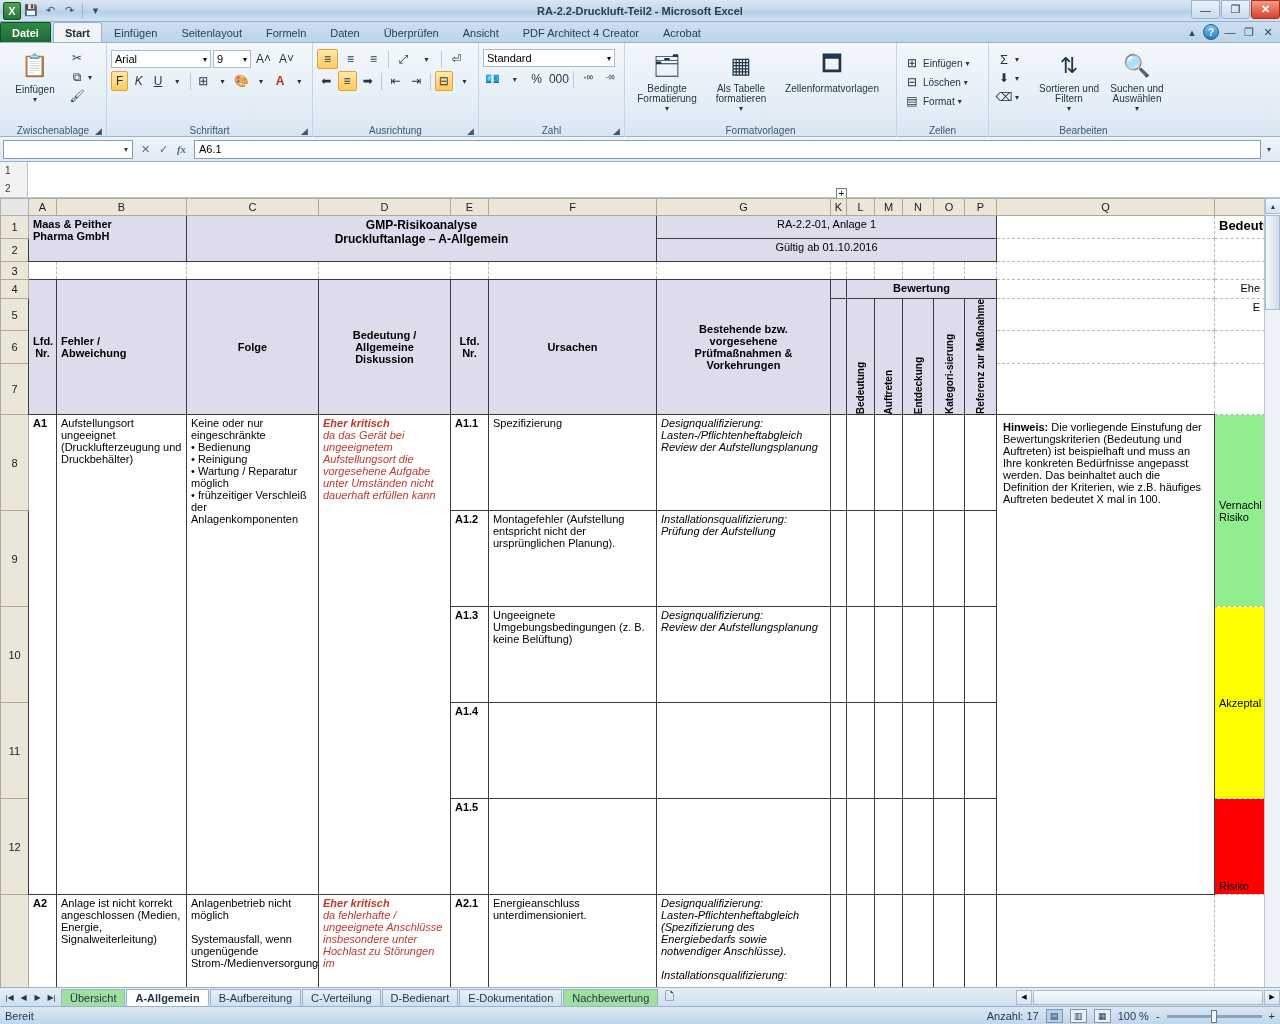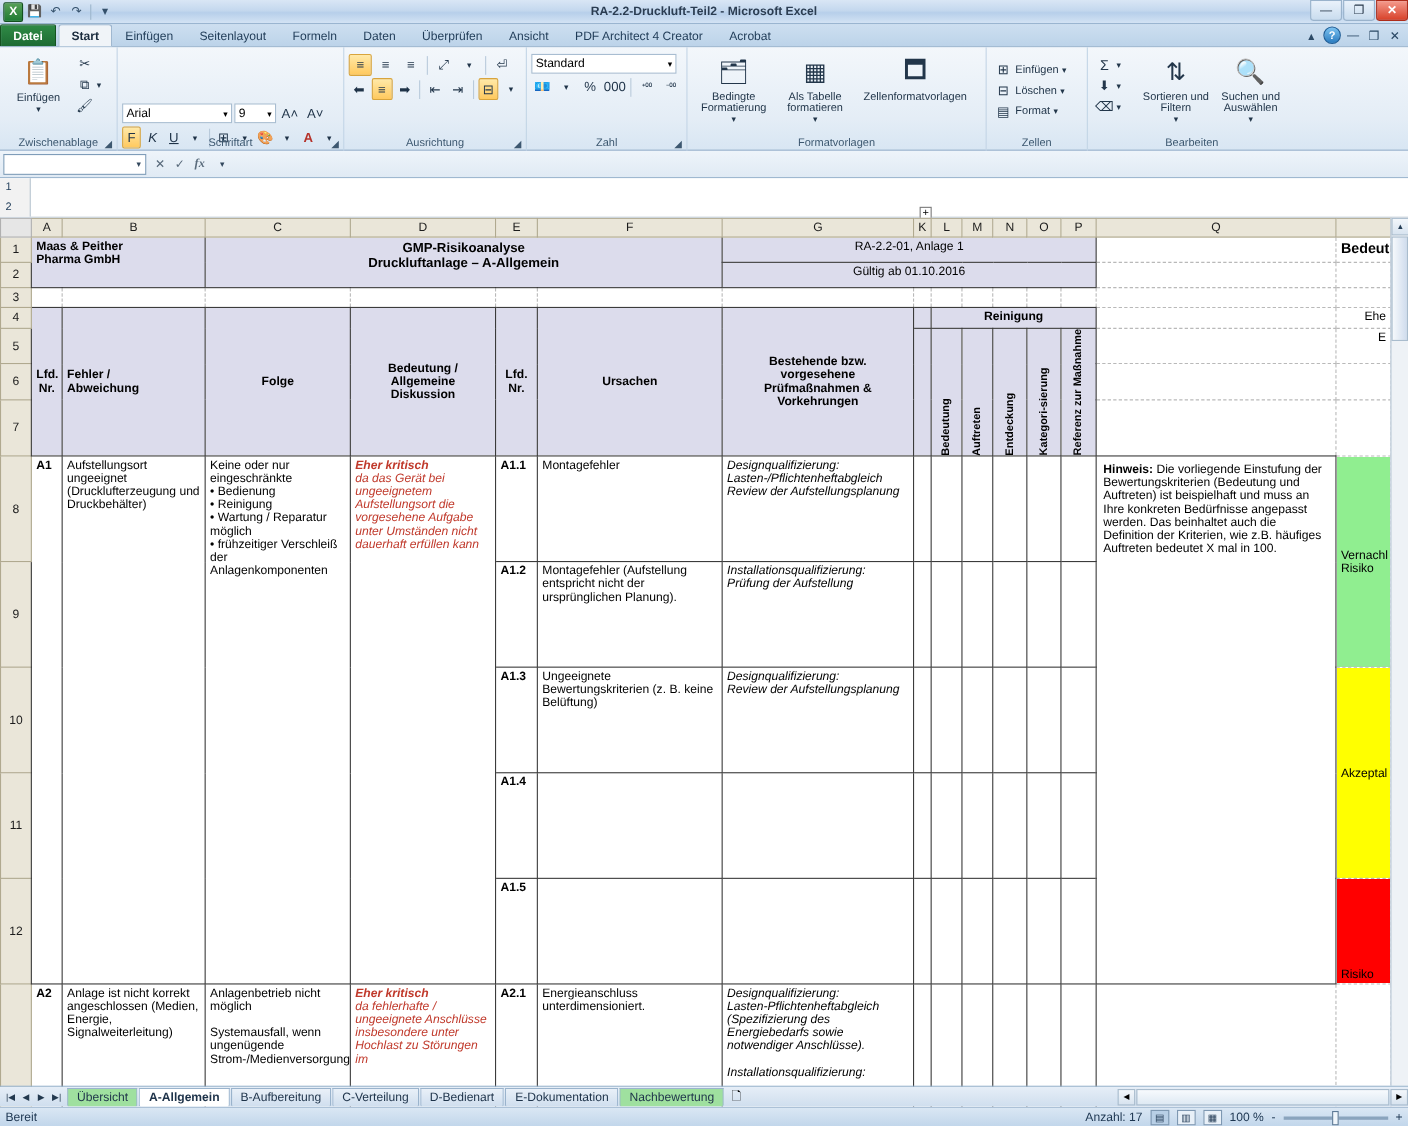--- a/index.html
+++ b/index.html
@@ -247,21 +247,21 @@
           </div>
         <div class="smallbtn">
             <span class="sico">🖌</span>
           </div>
       </div>
     </div>
     <div class="glabel">Zwischenablage</div>
     <div class="dlg">◢</div>
   </div>
 
-  <div class="group" style="width:206px;justify-content:flex-end;">
+  <div class="group" style="width:206px;">
     <div style="padding-top:3px;">
       <div class="rowflex">
         <div class="ctl" style="width:100px;">
           <span style="flex:1">Arial</span>
             <span style="font-size:8px">▾</span>
         </div>
         <div class="ctl" style="width:38px;">
           <span style="flex:1">9</span>
             <span style="font-size:8px">▾</span>
         </div>
@@ -410,20 +410,23 @@
 
 <div class="formulabar">
   <div class="namebox">
     <span class="nb-text">E34</span>
     <span class="nb-arrow">▾</span>
   </div>
   <div class="fb-btns">
     <div>✕</div>
     <div>✓</div>
     <div class="fx">fx</div>
+  </div>
+  <div class="fbinput">
+    <span>A6.1</span>
   </div>
   <div class="fb-drop">▾</div>
 </div>
 
 <div class="outlinebar">
   <div class="outline-nums">
     <div>1</div>
     <div>2</div>
   </div>
   <div class="outline-plus">+</div>
@@ -518,21 +521,21 @@
 Allgemeine
 Diskussion</td>
       <td class="cell nb hdrband" rowspan="4" style="white-space:pre-line;text-align:center;font-weight:bold;vertical-align:middle;">Lfd.
 Nr.</td>
       <td class="cell nb hdrband" rowspan="4" style="text-align:center;font-weight:bold;vertical-align:middle;">Ursachen</td>
       <td class="cell nb hdrband" rowspan="4" style="white-space:pre-line;text-align:center;font-weight:bold;vertical-align:middle;">Bestehende bzw.
 vorgesehene
 Prüfmaßnahmen &amp;
 Vorkehrungen</td>
       <td class="cell nb hdrband"></td>
-      <td class="cell nb hdrband center bold" colspan="5">Reinigung</td>
+      <td class="cell nb hdrband center bold" colspan="5">Bewertung</td>
       <td class="cell"></td>
       <td class="cell" style="text-align:right">Ehe</td>
     </tr>
 
     <tr>
       <td class="rowhead" style="height:19px">5</td>
       <td class="cell nb hdrband" rowspan="3"></td>
       <td class="cell nb hdrband" rowspan="3" style="vertical-align:bottom;padding:0;">
         <div class="vert" style="font-size:10px;font-weight:bold;margin:0 auto;">Bedeutung</div>
       </td>
@@ -571,21 +574,21 @@
       <td class="cell nb" rowspan="5" style="vertical-align:top;white-space:pre-line;">Keine oder nur eingeschränkte
 • Bedienung
 • Reinigung
 • Wartung / Reparatur möglich
 • frühzeitiger Verschleiß der Anlagenkomponenten</td>
       <td class="cell nb" rowspan="5" style="vertical-align:top">
         <div class="red-italic bold">Eher kritisch</div>
         <div class="red-italic">da das Gerät bei ungeeignetem Aufstellungsort die vorgesehene Aufgabe unter Umständen nicht dauerhaft erfüllen kann</div>
       </td>
       <td class="cell nb bold" style="vertical-align:top">A1.1</td>
-      <td class="cell nb" style="vertical-align:top">Montagefehler</td>
+      <td class="cell nb" style="vertical-align:top">Spezifizierung</td>
       <td class="cell nb red-italic" style="vertical-align:top;white-space:pre-line;">Designqualifizierung:
 Lasten-/Pflichtenheftabgleich
 Review der Aufstellungsplanung</td>
       <td class="cell nb"></td>
       <td class="cell nb"></td>
       <td class="cell nb"></td>
       <td class="cell nb"></td>
       <td class="cell nb"></td>
       <td class="cell nb"></td>
       <td class="cell nb" rowspan="5" style="vertical-align:top;padding:6px 6px;">
@@ -605,21 +608,21 @@
       <td class="cell nb"></td>
       <td class="cell nb"></td>
       <td class="cell nb"></td>
       <td class="cell nb"></td>
       <td class="cell nb"></td>
     </tr>
 
     <tr>
       <td class="rowhead" style="height:96px">10</td>
       <td class="cell nb bold" style="vertical-align:top">A1.3</td>
-      <td class="cell nb" style="vertical-align:top">Ungeeignete Bewertungskriterien (z. B. keine Belüftung)</td>
+      <td class="cell nb" style="vertical-align:top">Ungeeignete Umgebungsbedingungen (z. B. keine Belüftung)</td>
       <td class="cell nb red-italic" style="vertical-align:top;white-space:pre-line;">Designqualifizierung:
 Review der Aufstellungsplanung</td>
       <td class="cell nb"></td>
       <td class="cell nb"></td>
       <td class="cell nb"></td>
       <td class="cell nb"></td>
       <td class="cell nb"></td>
       <td class="cell nb"></td>
       <td class="cell" rowspan="2" style="background:#ffff00;vertical-align:middle;">Akzeptal</td>
     </tr>

